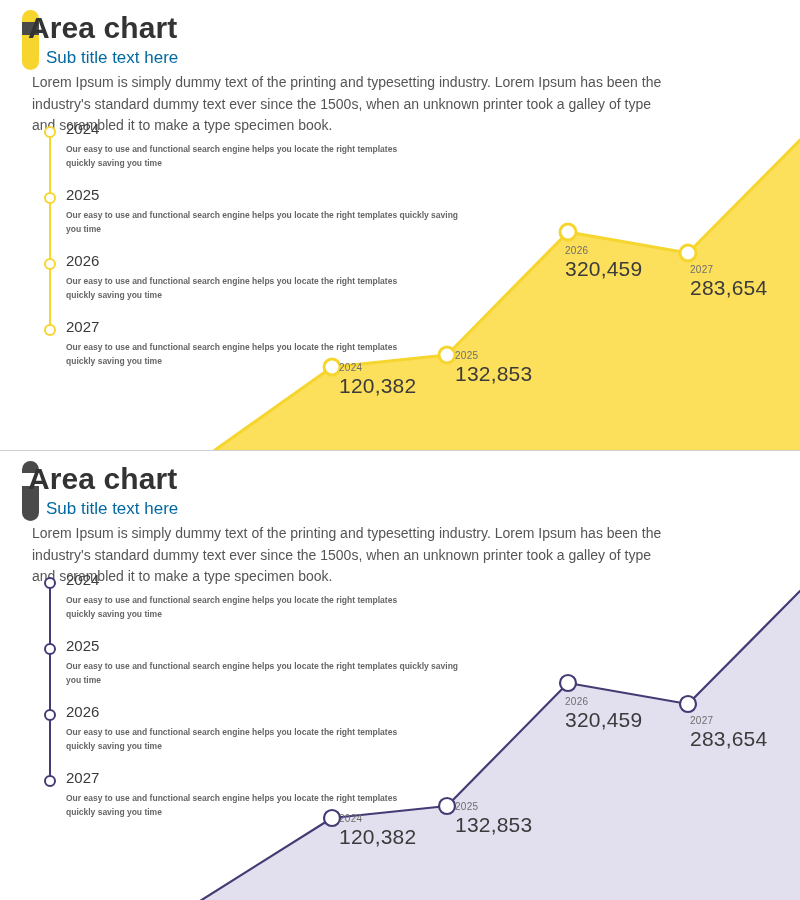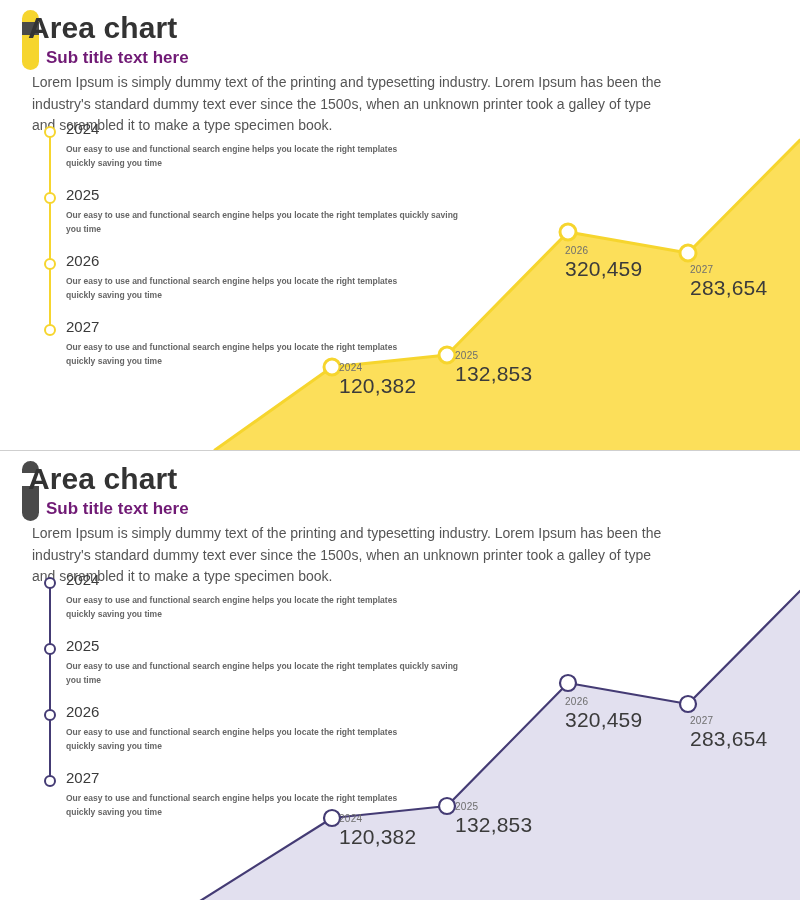--- a/index.html
+++ b/index.html
@@ -39,22 +39,22 @@
     font-size:30px;
     font-weight:700;
     color:#333333;
     letter-spacing:.1px;
     line-height:1.15;
   }
   .subtitle {
     position:absolute;
     left:46px; top:48px;
     font-size:17px;
-    font-weight:700;
-    color:#701a75;
+    font-weight:400;
+    color:#0369a1;
   }
   .desc {
     position:absolute;
     left:32px; top:72px;
     width:640px;
     font-size:14px;
     line-height:1.55;
     color:#555555;
   }
 

